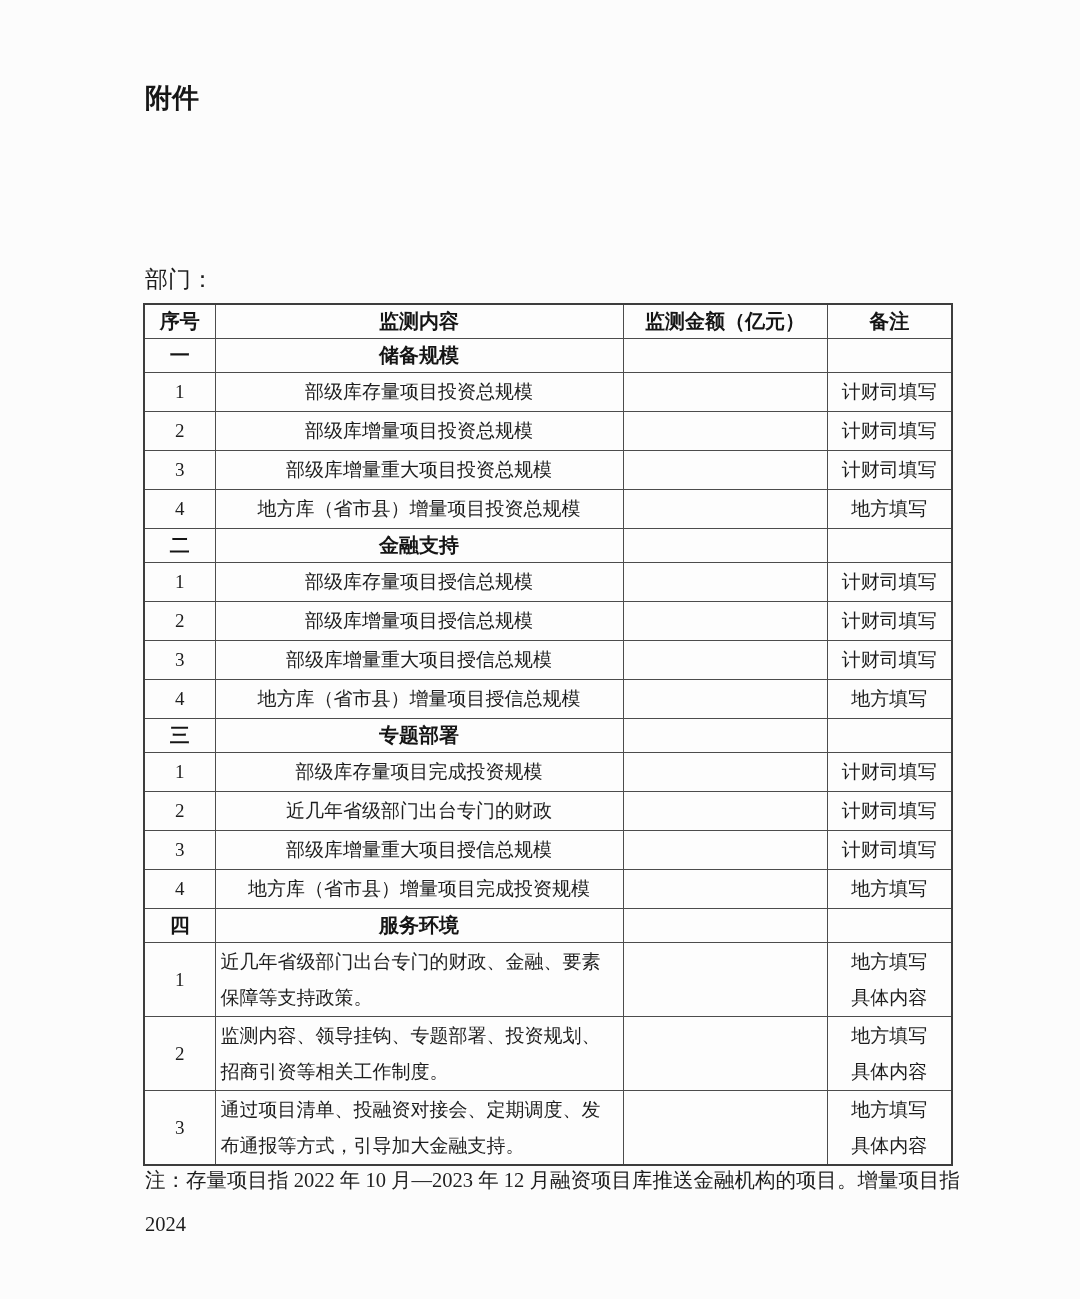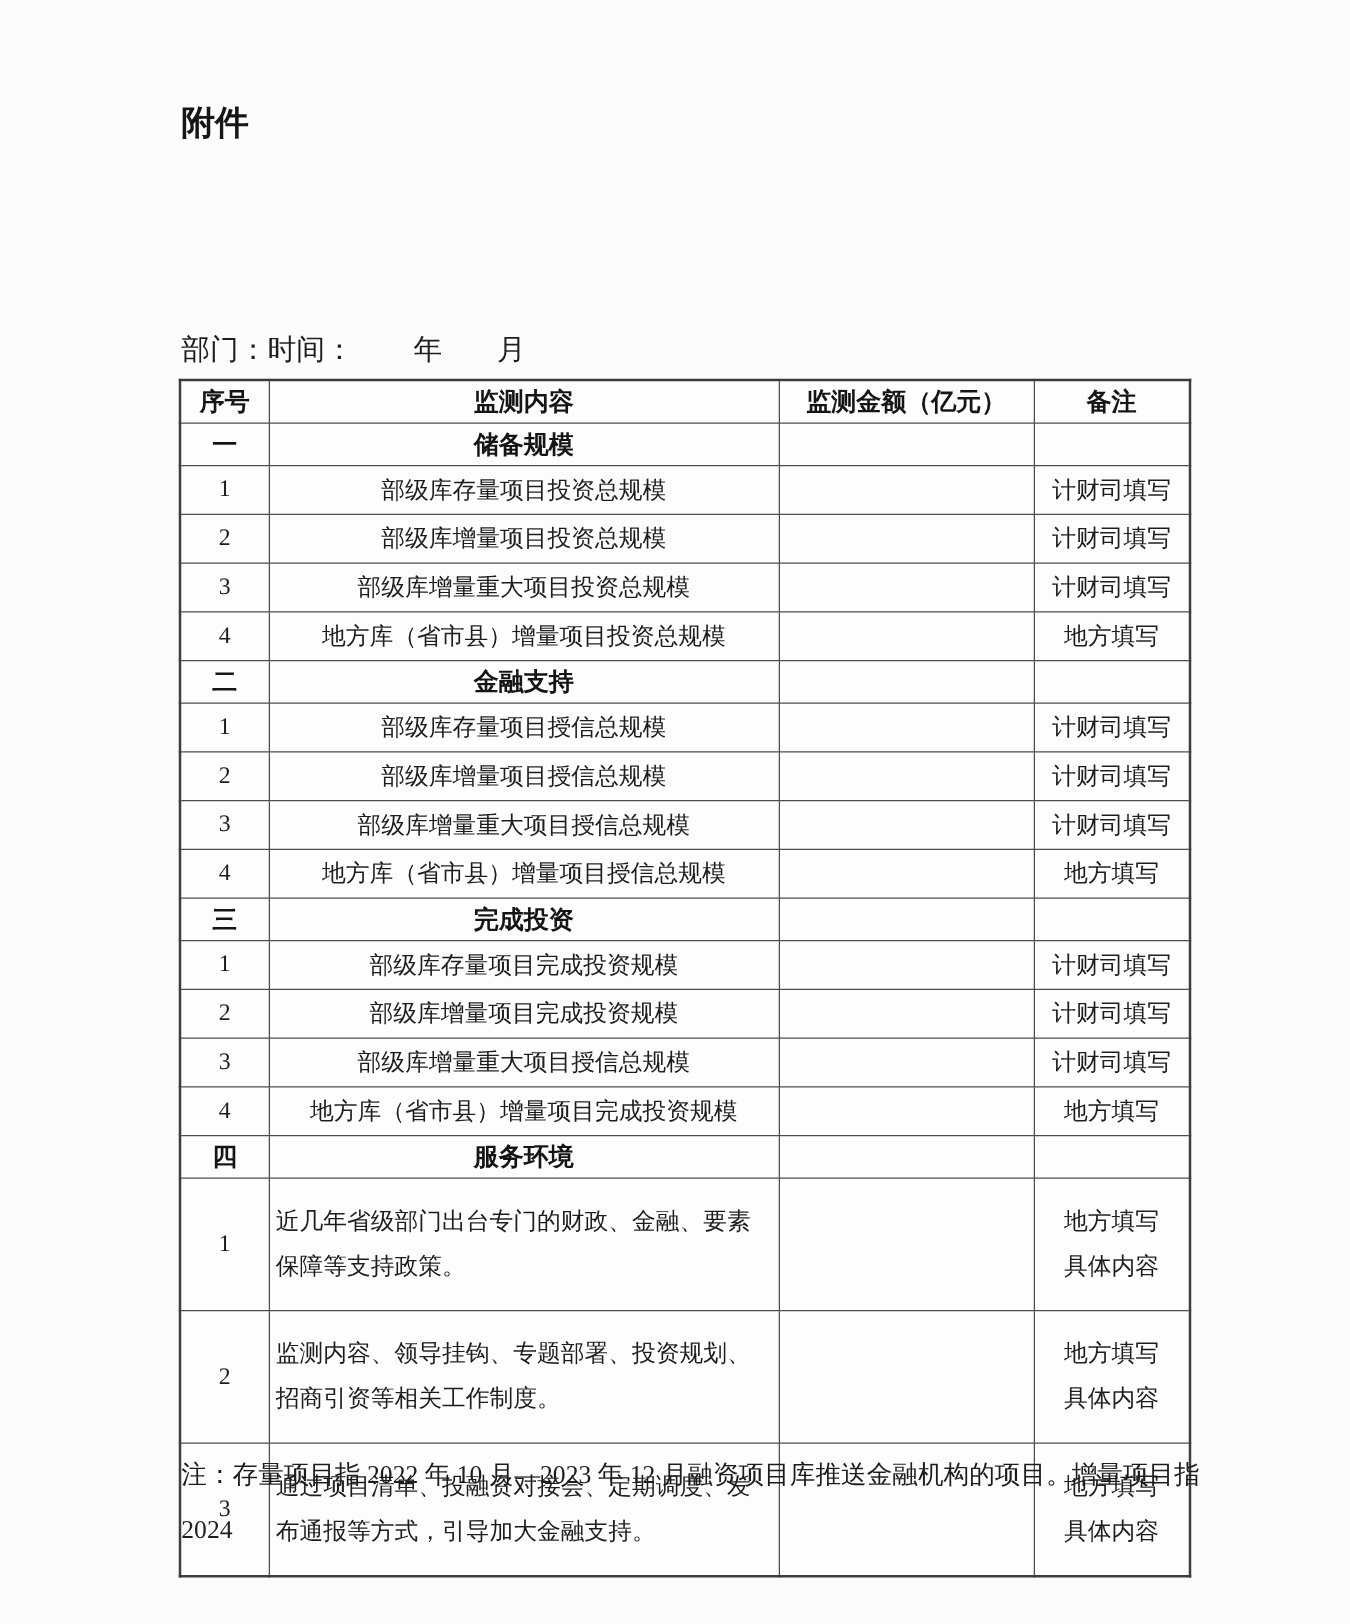--- a/index.html
+++ b/index.html
@@ -86,21 +86,21 @@
   tr.data td {
     height: 38px;
     font-size: 19px;
   }
   tr.long td {
     height: 73px;
     font-size: 19px;
   }
   tr.long td.col-content {
     text-align: left;
-    padding: 16px 5px;
+    padding: 0 5px;
     line-height: 36px;
   }
   .remark-line {
     line-height: 36px;
   }
   .note {
     position: absolute;
     left: 145px;
     width: 815px;
     top: 1158px;
@@ -112,25 +112,20 @@
 </head>
 <body>
 
 <div class="page">
 
   <div class="attachment">附件</div>
 
 
   <div class="meta-row">
     <span>部门：</span>
-    <span class="time-group">
-      <span>时间：</span>
-      <span class="gap-wide">年</span>
-      <span class="gap">月</span>
-    </span>
   </div>
 
   <table class="monitor-table">
     <colgroup>
       <col style="width:71px">
       <col style="width:408px">
       <col style="width:204px">
       <col style="width:125px">
     </colgroup>
     <thead>
@@ -197,33 +192,33 @@
           <td class="col-remark">计财司填写</td>
         </tr>
         <tr class="data">
           <td class="col-no">4</td>
           <td class="col-content">地方库（省市县）增量项目授信总规模</td>
           <td class="col-amount"></td>
           <td class="col-remark">地方填写</td>
         </tr>
         <tr class="section">
           <td class="col-no">三</td>
-          <td class="col-content">完成投资</td>
+          <td class="col-content">专题部署</td>
           <td class="col-amount"></td>
           <td class="col-remark"></td>
         </tr>
         <tr class="data">
           <td class="col-no">1</td>
           <td class="col-content">部级库存量项目完成投资规模</td>
           <td class="col-amount"></td>
           <td class="col-remark">计财司填写</td>
         </tr>
         <tr class="data">
           <td class="col-no">2</td>
-          <td class="col-content">部级库增量项目完成投资规模</td>
+          <td class="col-content">近几年省级部门出台专门的财政</td>
           <td class="col-amount"></td>
           <td class="col-remark">计财司填写</td>
         </tr>
         <tr class="data">
           <td class="col-no">3</td>
           <td class="col-content">部级库增量重大项目授信总规模</td>
           <td class="col-amount"></td>
           <td class="col-remark">计财司填写</td>
         </tr>
         <tr class="data">

